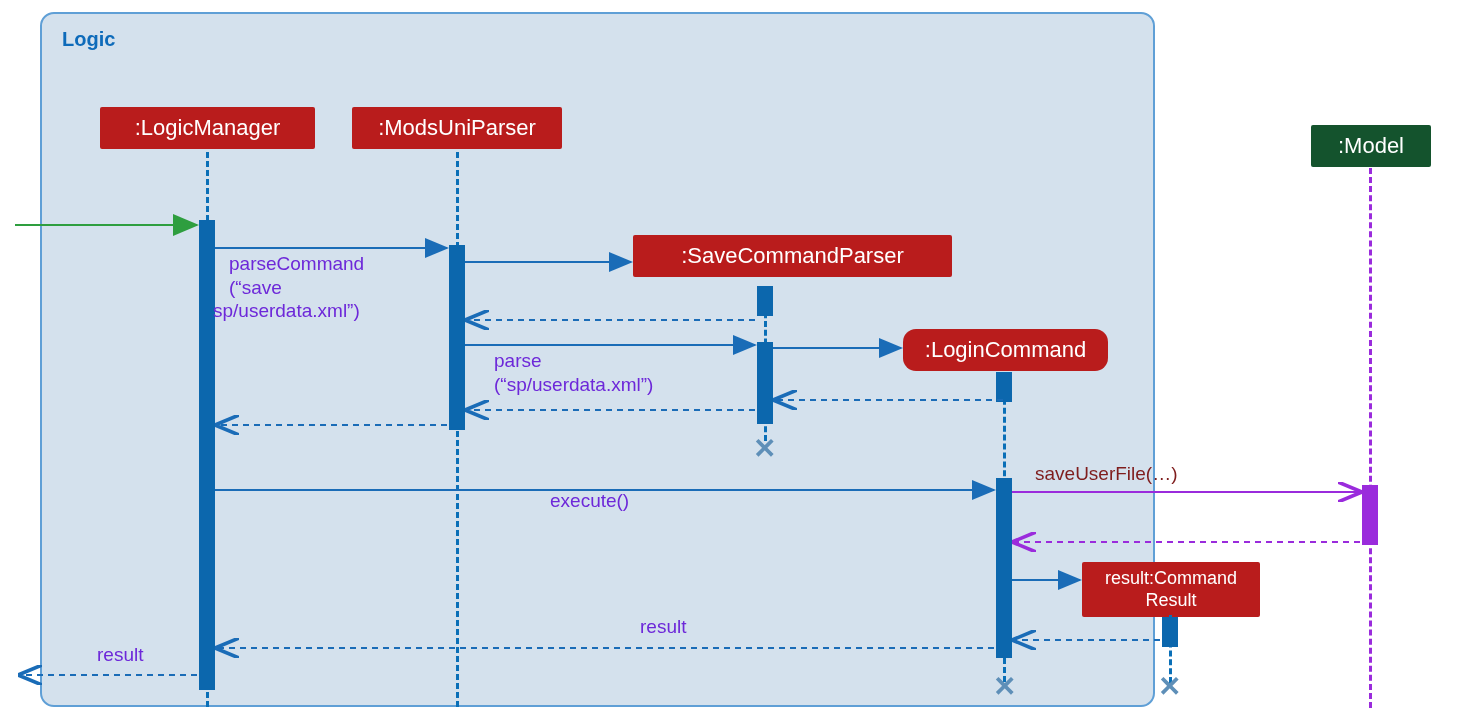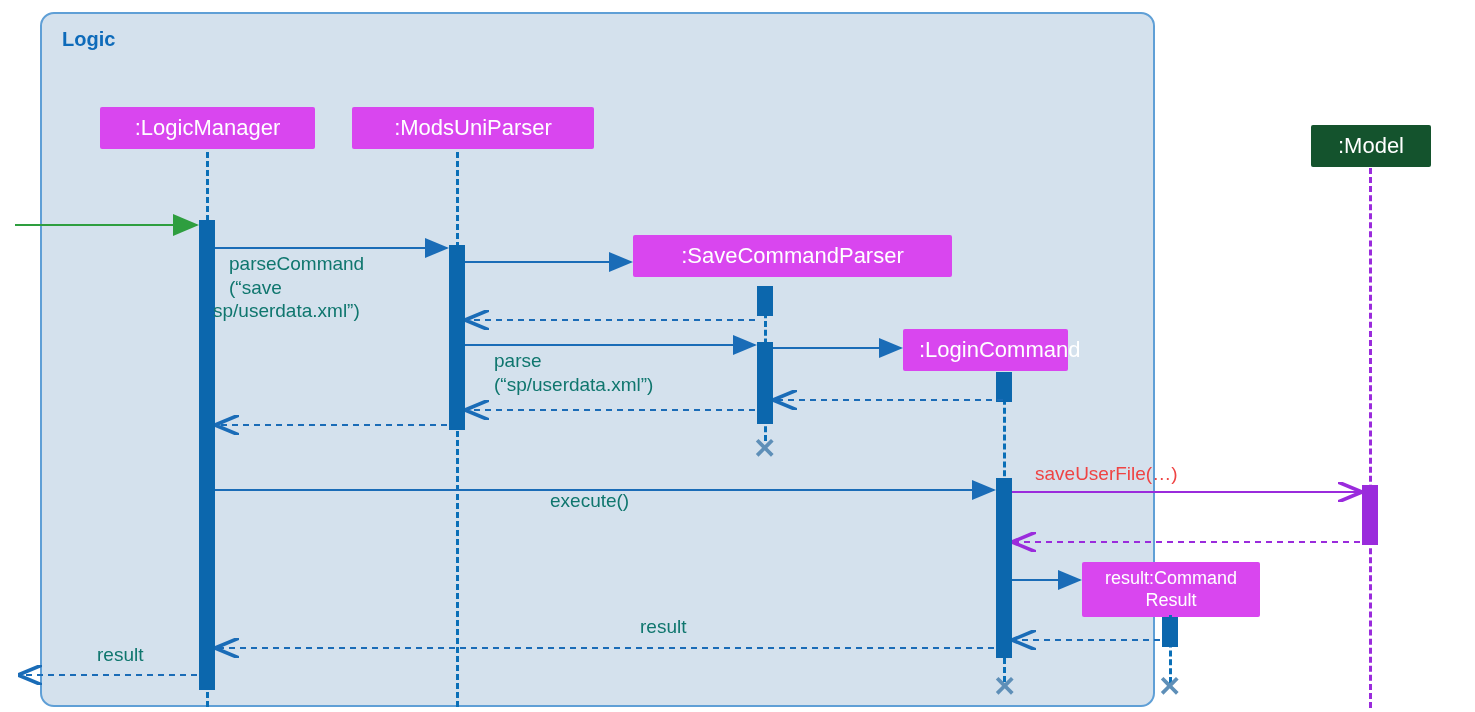--- a/index.html
+++ b/index.html
@@ -3,43 +3,43 @@
 <meta charset="utf-8">
 <style>
   * { box-sizing: border-box; margin: 0; padding: 0; }
   body { font-family: "Segoe UI", Arial, sans-serif; width: 1475px; height: 712px; position: relative; background: #fff; }
   .frame {
     position: absolute; left: 40px; top: 12px; width: 1115px; height: 695px;
     background: #d4e1ed; border: 2px solid #5f9fd6; border-radius: 14px;
   }
   .frame-label { position: absolute; left: 62px; top: 28px; color: #0e6bba; font-weight: 700; font-size: 20px; }
   .obj-box {
-    position: absolute; background: #d946ef; color: #fff; text-align: center;
+    position: absolute; background: #b91c1c; color: #fff; text-align: center;
     font-size: 22px; padding: 8px 16px; border-radius: 2px;
   }
   .obj-box.purple { background: #14532d; }
   .lifeline { position: absolute; border-left: 3px dashed #0a6fb7; }
   .lifeline.purple { border-left-color: #9a2bdc; }
   .activation { position: absolute; background: #0c67ad; width: 16px; }
   .activation.purple { background: #9a2bdc; }
-  .msg { position: absolute; color: #0f766e; font-size: 19px; }
-  .msg.purple { color: #ef4444; }
+  .msg { position: absolute; color: #6d28d9; font-size: 19px; }
+  .msg.purple { color: #7f1d1d; }
   .destroy { position: absolute; color: #5e8fb8; font-size: 28px; font-weight: 700; }
   svg { position: absolute; left: 0; top: 0; }
 </style>
 </head>
 <body>
 
 <div class="frame"></div>
 <div class="frame-label">Logic</div>
 
 <div class="obj-box" style="left:100px; top:107px; width:215px;">:LogicManager</div>
-<div class="obj-box" style="left:352px; top:107px; width:242px;">:ModsUniParser</div>
+<div class="obj-box" style="left:352px; top:107px; width:210px;">:ModsUniParser</div>
 <div class="obj-box" style="left:633px; top:235px; width:319px;">:SaveCommandParser</div>
-<div class="obj-box" style="left:903px; top:329px; width:165px;">:LoginCommand</div>
+<div class="obj-box" style="left:903px; top:329px; width:205px;border-radius:13px;">:LoginCommand</div>
 <div class="obj-box" style="left:1082px; top:562px; width:178px; font-size:18px; padding:6px 8px; line-height:1.2;"><span style="white-space:pre-line;">result:Command
 Result</span></div>
 <div class="obj-box purple" style="left:1311px; top:125px; width:120px;">:Model</div>
 
 <div class="lifeline" style="left:206px; top:152px; height:555px;"></div>
 <div class="lifeline" style="left:456px; top:152px; height:555px;"></div>
 <div class="lifeline" style="left:764px; top:286px; height:155px;"></div>
 <div class="lifeline" style="left:1003px; top:372px; height:310px;"></div>
 <div class="lifeline" style="left:1169px; top:615px; height:68px;"></div>
 <div class="lifeline purple" style="left:1369px; top:168px; height:540px;"></div>

